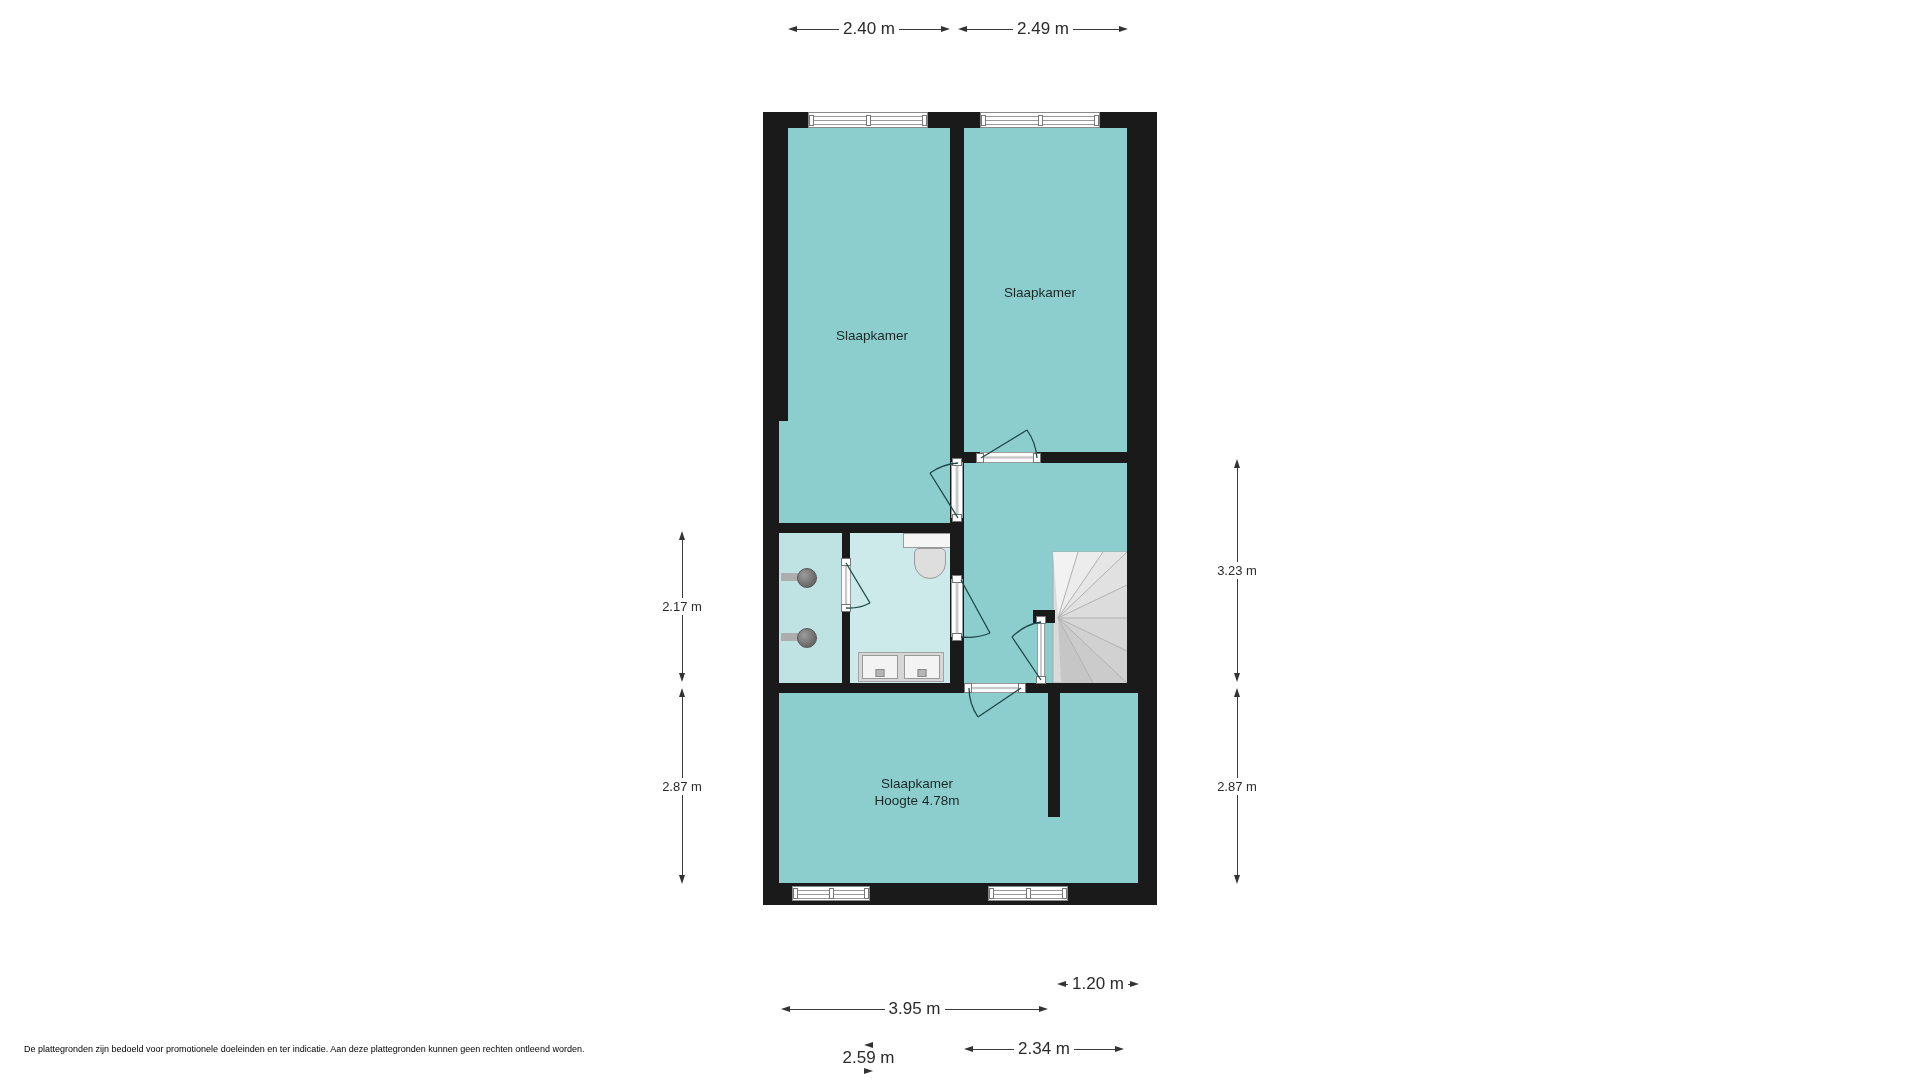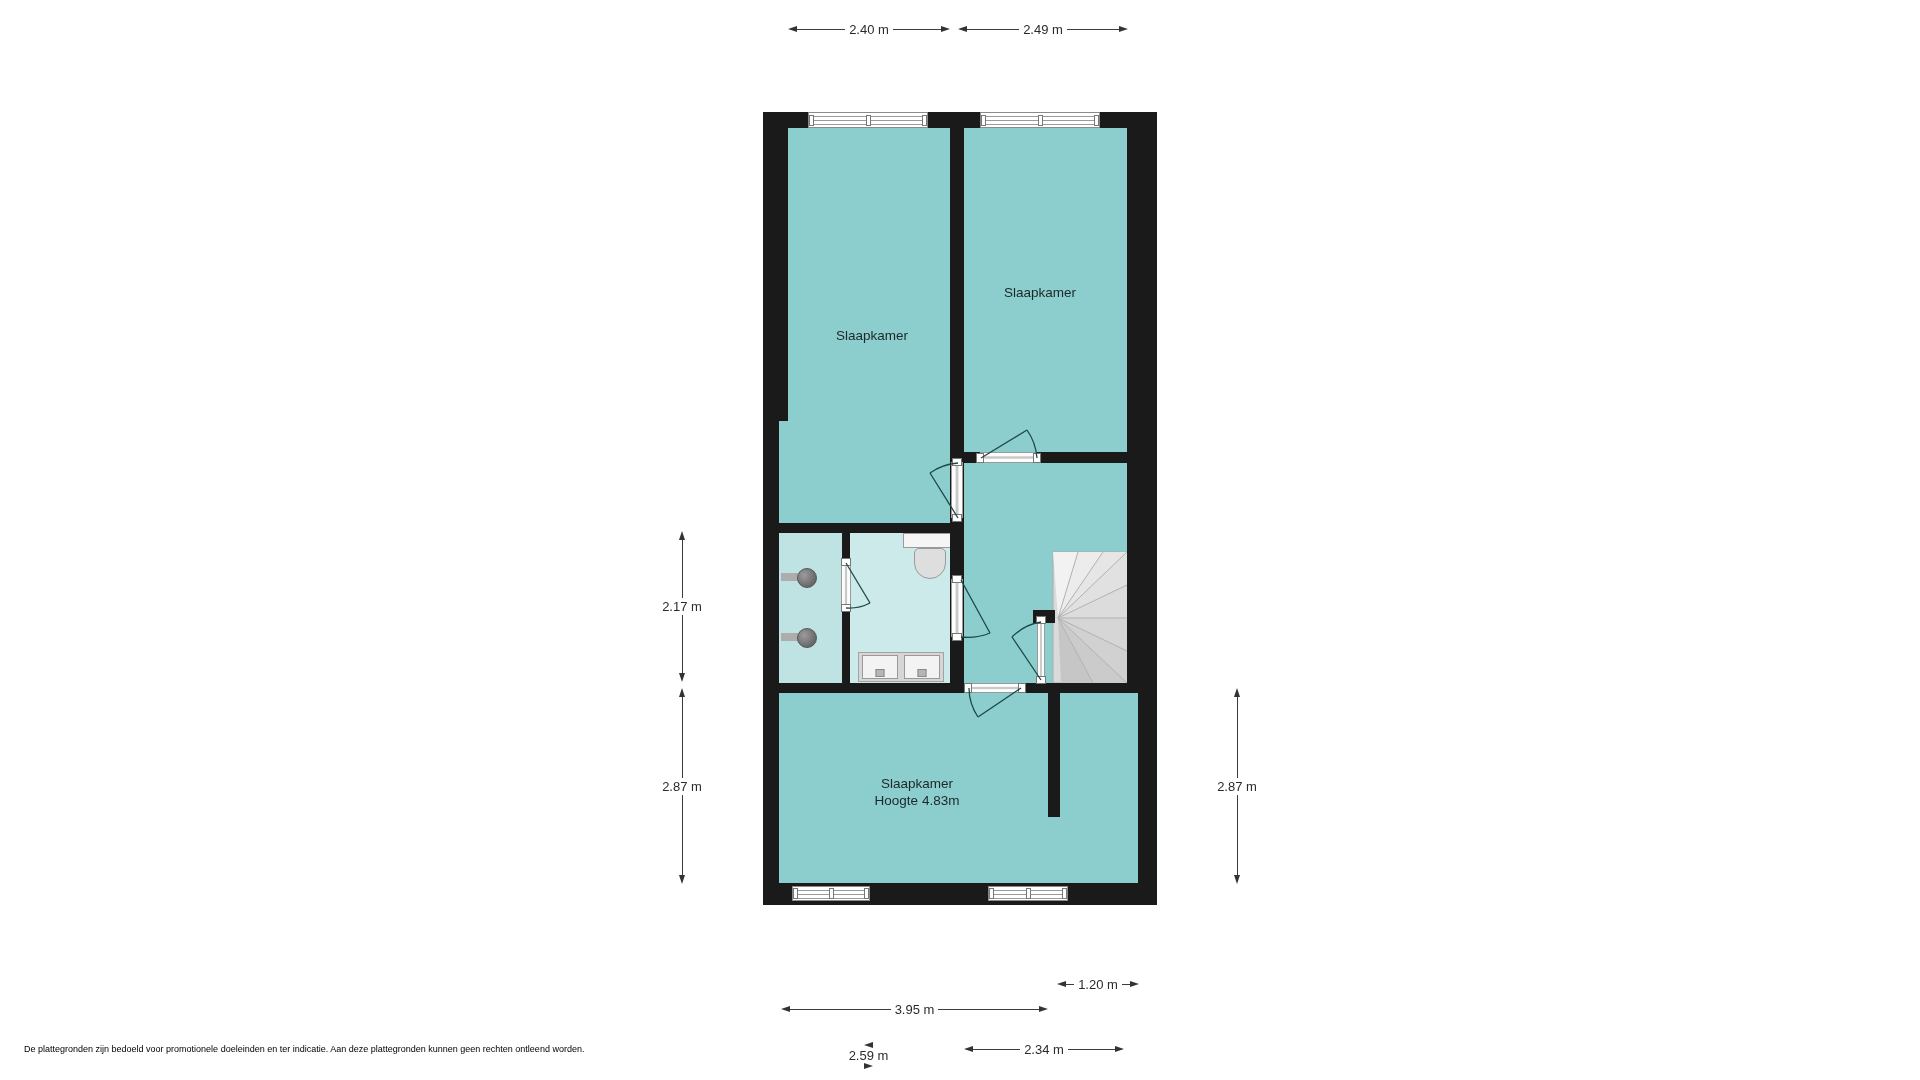--- a/index.html
+++ b/index.html
@@ -34,21 +34,21 @@
   .basin::after{content:"";position:absolute;bottom:1px;left:50%;transform:translateX(-50%);
      width:7px;height:6px;background:#b5b5b5;border:1px solid #8a8a8a;}
   .knob{background:radial-gradient(circle at 35% 35%, #9c9c9c, #676767 72%);border:1px solid #555;
         border-radius:50%;}
   .stem{background:#adadad;}
   
   .room-label{position:absolute;transform:translate(-50%,-50%);text-align:center;
      font-size:13.5px;line-height:17px;color:#1c2727;white-space:nowrap;}
   
   .dim-h{position:absolute;display:flex;align-items:center;height:14px;
-     font-size:13px;color:#2b2b2b;}
+     font-size:17px;color:#2b2b2b;}
   .dim-v{position:absolute;display:flex;flex-direction:column;align-items:center;width:52px;
      transform:translateX(-50%);font-size:13px;color:#2b2b2b;}
   .dl{flex:1;height:1px;background:#3c3c3c;min-width:2px;}
   .dvl{flex:1;width:1px;background:#3c3c3c;min-height:2px;}
   .dim-label{padding:0 4px;white-space:nowrap;}
   .dim-v .dim-label{padding:1px 0;}
   .ah{width:0;height:0;flex:0 0 auto;}
   .ah-l{border-top:3.5px solid transparent;border-bottom:3.5px solid transparent;border-right:9px solid #333;}
   .ah-r{border-top:3.5px solid transparent;border-bottom:3.5px solid transparent;border-left:9px solid #333;}
   .ah-u{border-left:3.5px solid transparent;border-right:3.5px solid transparent;border-bottom:9px solid #333;}
@@ -172,21 +172,21 @@
   </svg>
 
   <div class="room-label" style="left:872px;top:335px;">
     <span>Slaapkamer</span>
   </div>
   <div class="room-label" style="left:1040px;top:292px;">
     <span>Slaapkamer</span>
   </div>
   <div class="room-label" style="left:917px;top:792px;">
     <div>Slaapkamer</div>
-    <div>Hoogte 4.83m</div>
+    <div>Hoogte 4.78m</div>
   </div>
 
   <div class="dim-h" style="left:788px;top:22px;width:162px;">
     <span class="ah ah-l"></span>
       <span class="dl"></span>
     <span class="dim-label">2.40 m</span>
     <span class="dl"></span>
       <span class="ah ah-r"></span>
   </div>
   <div class="dim-h" style="left:958px;top:22px;width:170px;">
@@ -205,20 +205,27 @@
       <span class="ah ah-d"></span>
   </div>
   <div class="dim-v" style="left:682px;top:688px;height:196px;">
     <span class="ah ah-u"></span>
       <span class="dvl"></span>
     <span class="dim-label">2.87 m</span>
     <span class="dvl"></span>
       <span class="ah ah-d"></span>
   </div>
 
+  <div class="dim-v" style="left:1237px;top:459px;height:223px;">
+    <span class="ah ah-u"></span>
+      <span class="dvl"></span>
+    <span class="dim-label">3.23 m</span>
+    <span class="dvl"></span>
+      <span class="ah ah-d"></span>
+  </div>
   <div class="dim-v" style="left:1237px;top:688px;height:196px;">
     <span class="ah ah-u"></span>
       <span class="dvl"></span>
     <span class="dim-label">2.87 m</span>
     <span class="dvl"></span>
       <span class="ah ah-d"></span>
   </div>
 
   <div class="dim-h" style="left:781px;top:1002px;width:267px;">
     <span class="ah ah-l"></span>

